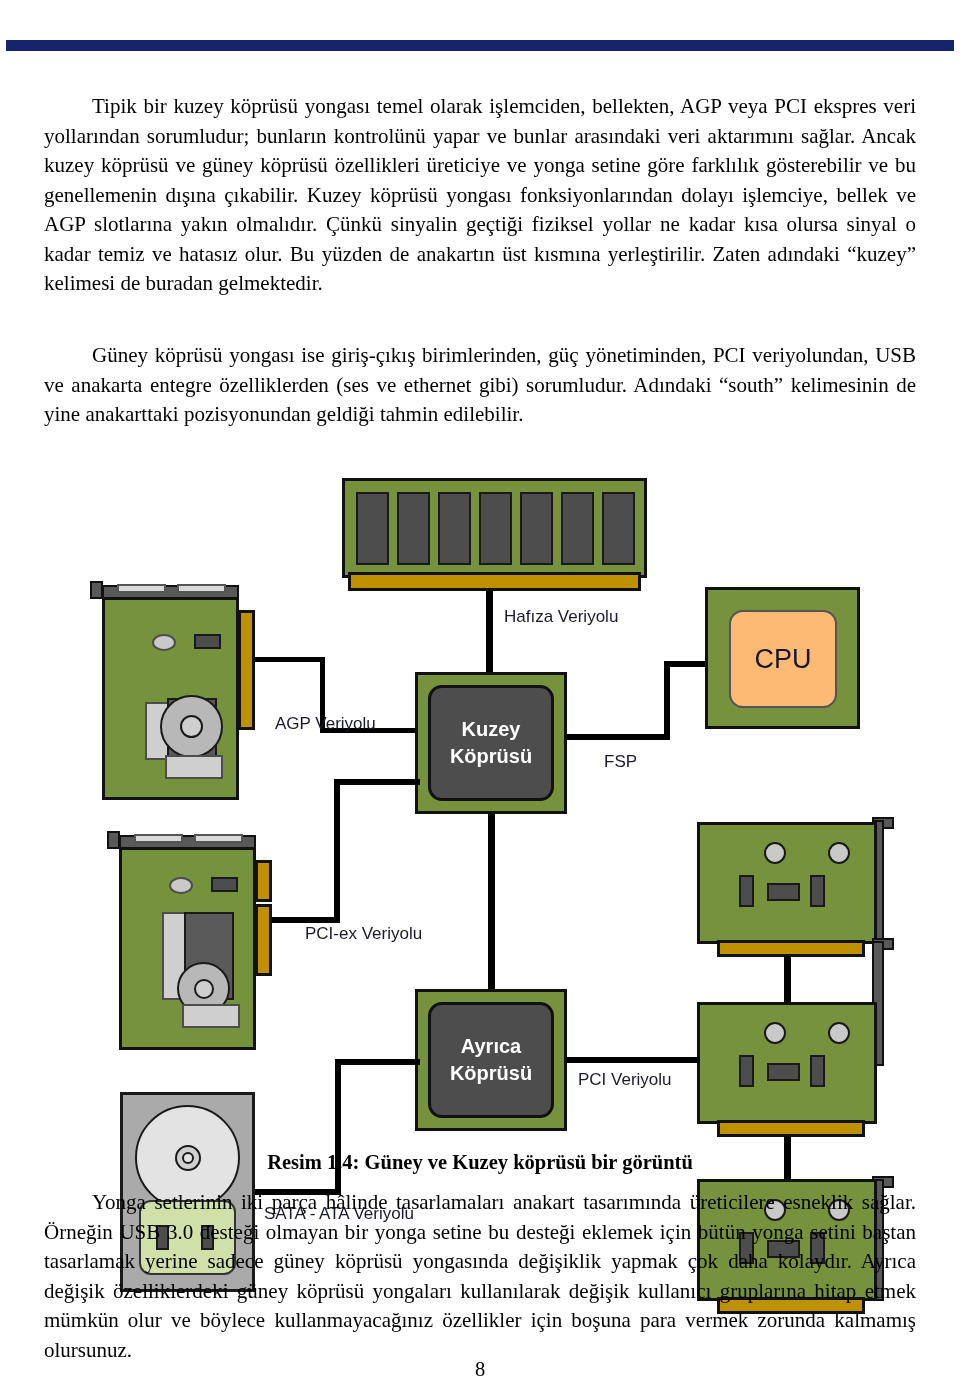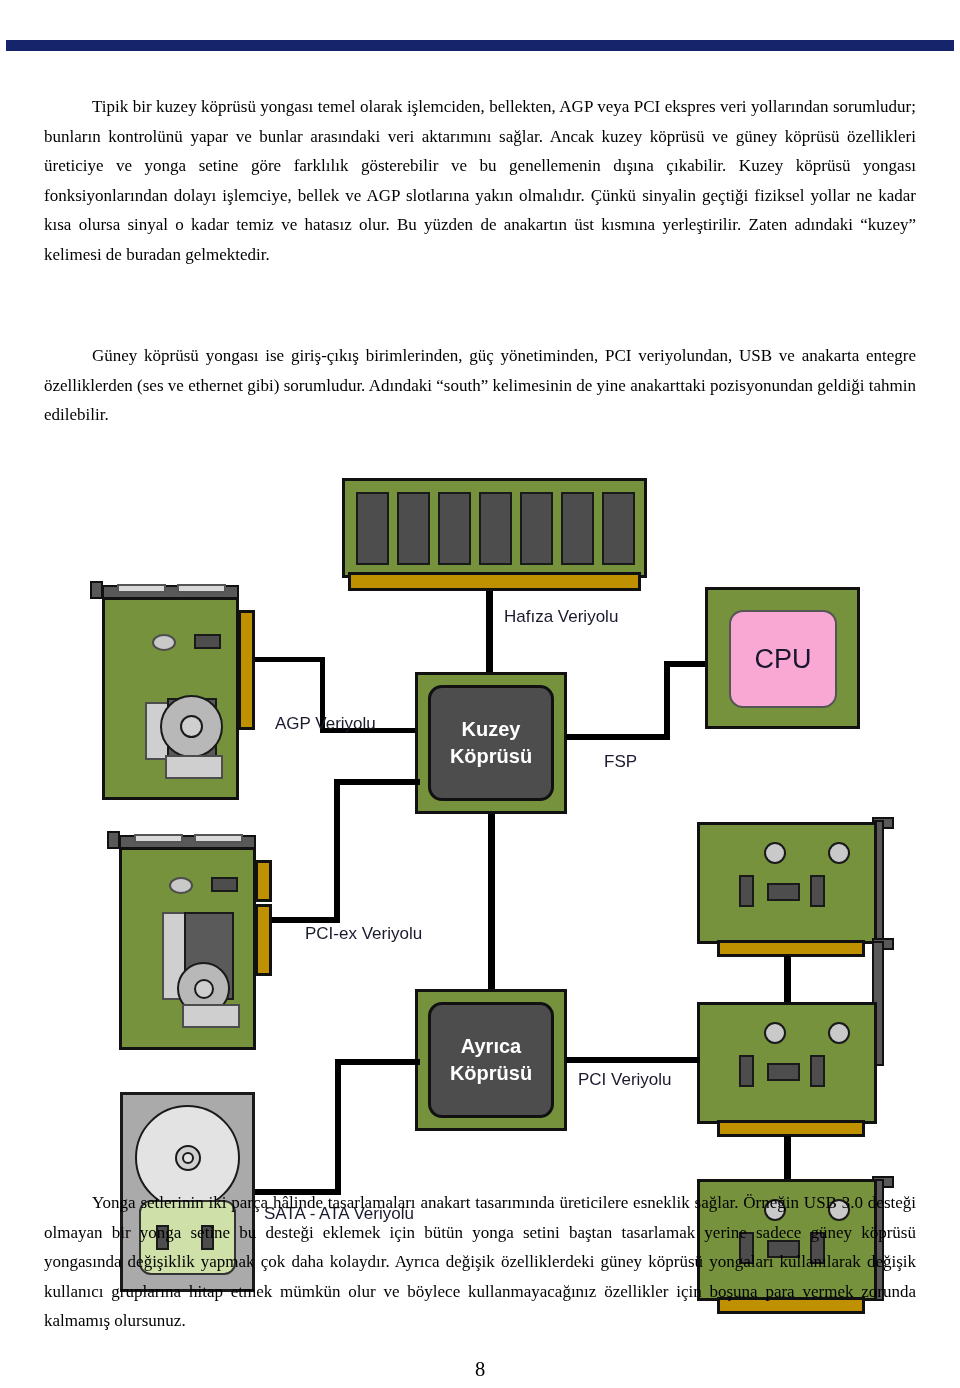--- a/index.html
+++ b/index.html
@@ -36,21 +36,21 @@
     height: 11px;
     background: #16256b;
   }
 
   
   .body-text {
     position: absolute;
     left: 44px;
     width: 872px;
     font-family: "Liberation Serif", serif;
-    font-size: 17px;
+    font-size: 21px;
     line-height: 29.5px;
     color: #000000;
     text-align: justify;
     text-justify: inter-word;
   }
   .body-text .indent { display: inline-block; width: 48px; }
 
   #para1 { top: 92px; }
   #para2 { top: 341px; }
 
@@ -123,21 +123,21 @@
     border-radius: 50%;
   }
   .pale-green {
     position: absolute;
     background: #cfe0a8;
     border: 2px solid #333333;
     border-radius: 12px;
   }
   .cpu-core {
     position: absolute;
-    background: #f9a8d4;
+    background: #fdba74;
     border: 2px solid #555555;
     border-radius: 14px;
     display: flex;
     align-items: center;
     justify-content: center;
     font-family: "Liberation Sans", sans-serif;
     font-size: 27px;
     color: #16162e;
   }
   .bracket {
@@ -317,18 +317,19 @@
       <div class="disc" style="left:64px; top:17px; width:22px; height:22px; background:#c9c9c9;"></div>
       <div class="disc" style="left:128px; top:17px; width:22px; height:22px; background:#c9c9c9;"></div>
       <div class="chip-dark" style="left:39px; top:50px; width:15px; height:32px;"></div>
       <div class="chip-dark" style="left:67px; top:58px; width:33px; height:18px;"></div>
       <div class="chip-dark" style="left:110px; top:50px; width:15px; height:32px;"></div>
     </div>
     <div class="gold" style="left:657px; top:835px; width:148px; height:17px;"></div>
 
   </div>
 
+  <div class="caption">Resim 1.4: Güney ve Kuzey köprüsü bir görüntü</div>
 
   <div class="body-text" id="para3"><span class="indent"></span><span>Yonga setlerinin iki parça hâlinde tasarlamaları anakart tasarımında üreticilere esneklik sağlar. Örneğin USB 3.0 desteği olmayan bir yonga setine bu desteği eklemek için bütün yonga setini baştan tasarlamak yerine sadece güney köprüsü yongasında değişiklik yapmak çok daha kolaydır. Ayrıca değişik özelliklerdeki güney köprüsü yongaları kullanılarak değişik kullanıcı gruplarına hitap etmek mümkün olur ve böylece kullanmayacağınız özellikler için boşuna para vermek zorunda kalmamış olursunuz.</span></div>
 
   <div class="page-number">8</div>
 
 </div>
 
 </body></html>

